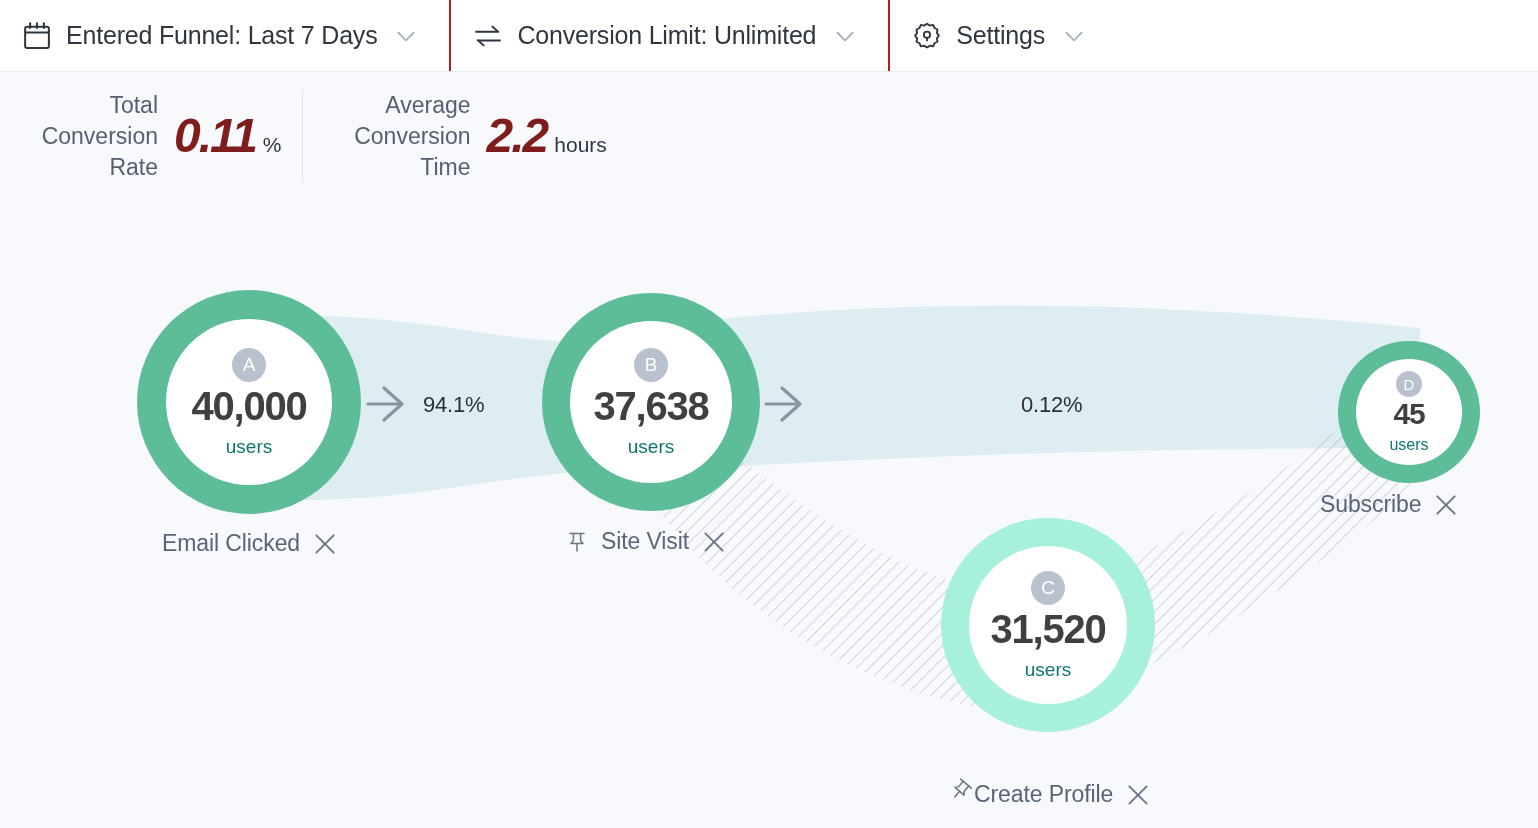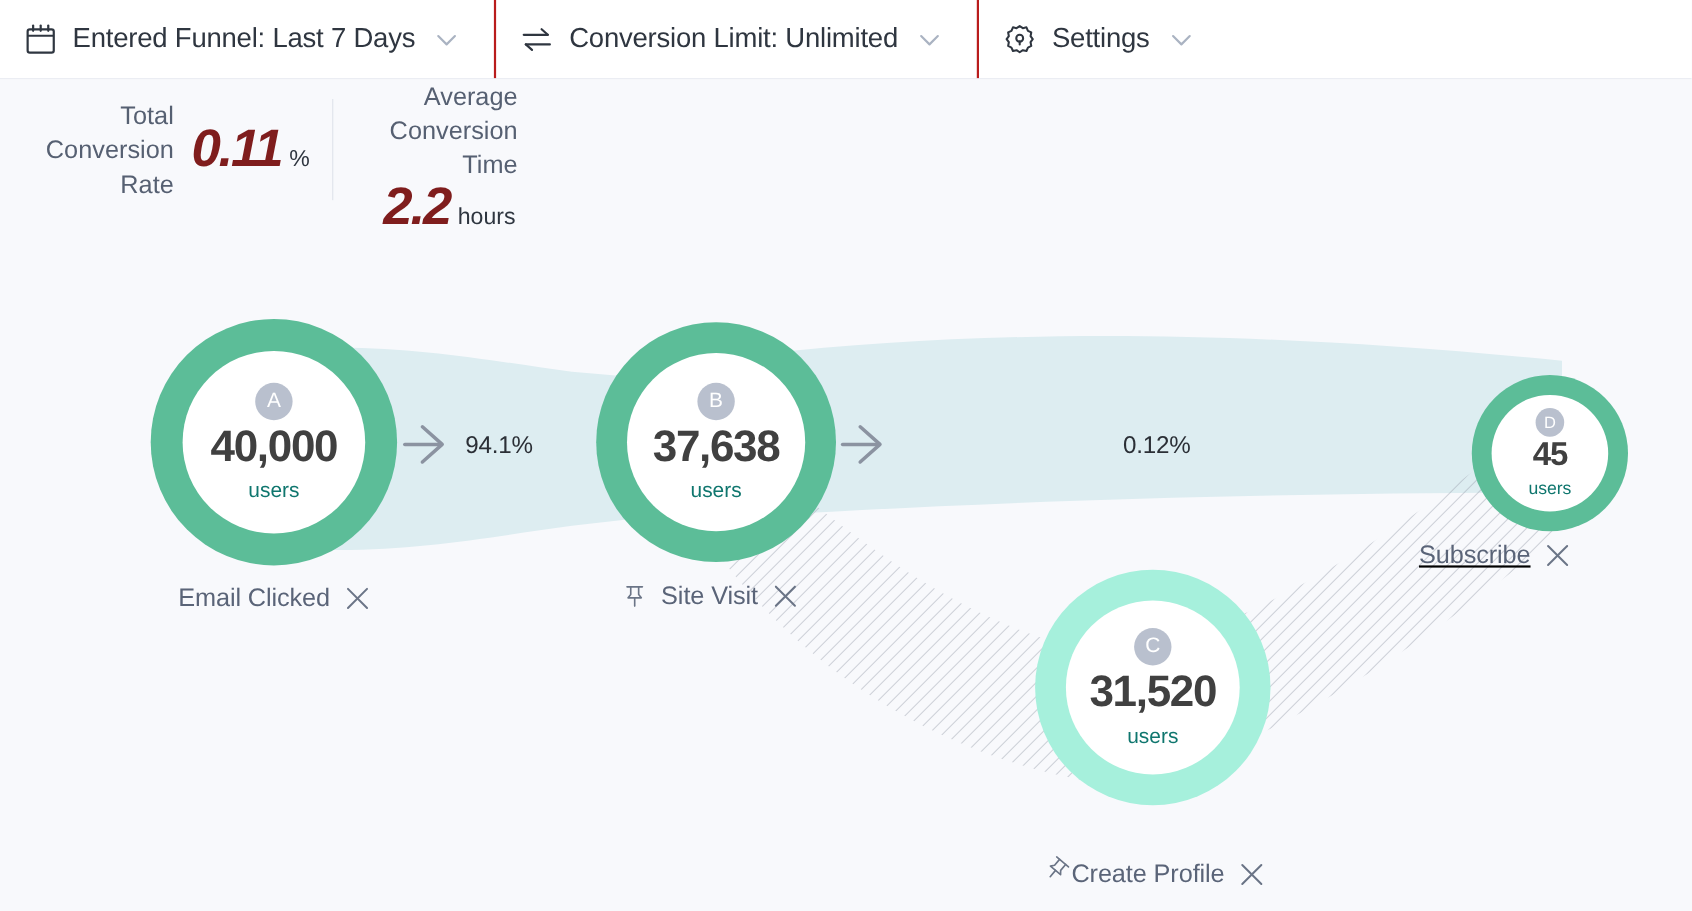--- a/index.html
+++ b/index.html
@@ -65,21 +65,21 @@
     height: 128px;
     display: flex;
     align-items: center;
   }
   .kpi {
     display: flex;
     align-items: center;
     height: 100%;
   }
   .kpi.first { padding-left: 18px; }
-  .kpi.second { padding-left: 28px; flex-direction: column; }
+  .kpi.second { padding-left: 28px; }
   .kpi-sep {
     width: 1px;
     height: 92px;
     background: #dfe3ea;
     margin-left: 20px;
   }
   .kpi-label {
     font-size: 23px;
     line-height: 31px;
     color: #566072;
@@ -210,21 +210,21 @@
     font-size: 23px;
     color: #5a6478;
     letter-spacing: -0.1px;
   }
   .pin-icon { width: 24px; height: 24px; display: block; }
   .close-icon { width: 26px; height: 26px; display: block; cursor: pointer; }
 
   #label-a { left: 162px; top: 330px; }
   #label-b { left: 565px; top: 328px; }
   #label-c { left: 938px; top: 581px; }
-  #label-d { left: 1290px; top: 291px; text-decoration: underline; }
+  #label-d { left: 1320px; top: 291px; }
 </style>
 </head>
 <body>
 
 <div class="toolbar">
 
   <div class="tb-item">
     <span class="tb-icon-wrap">
       <svg class="tb-icon" viewBox="0 0 24 24" fill="none" stroke="#2f3640" stroke-width="1.6">
         <rect x="2.5" y="4.5" width="19" height="17" rx="1.6"></rect>

